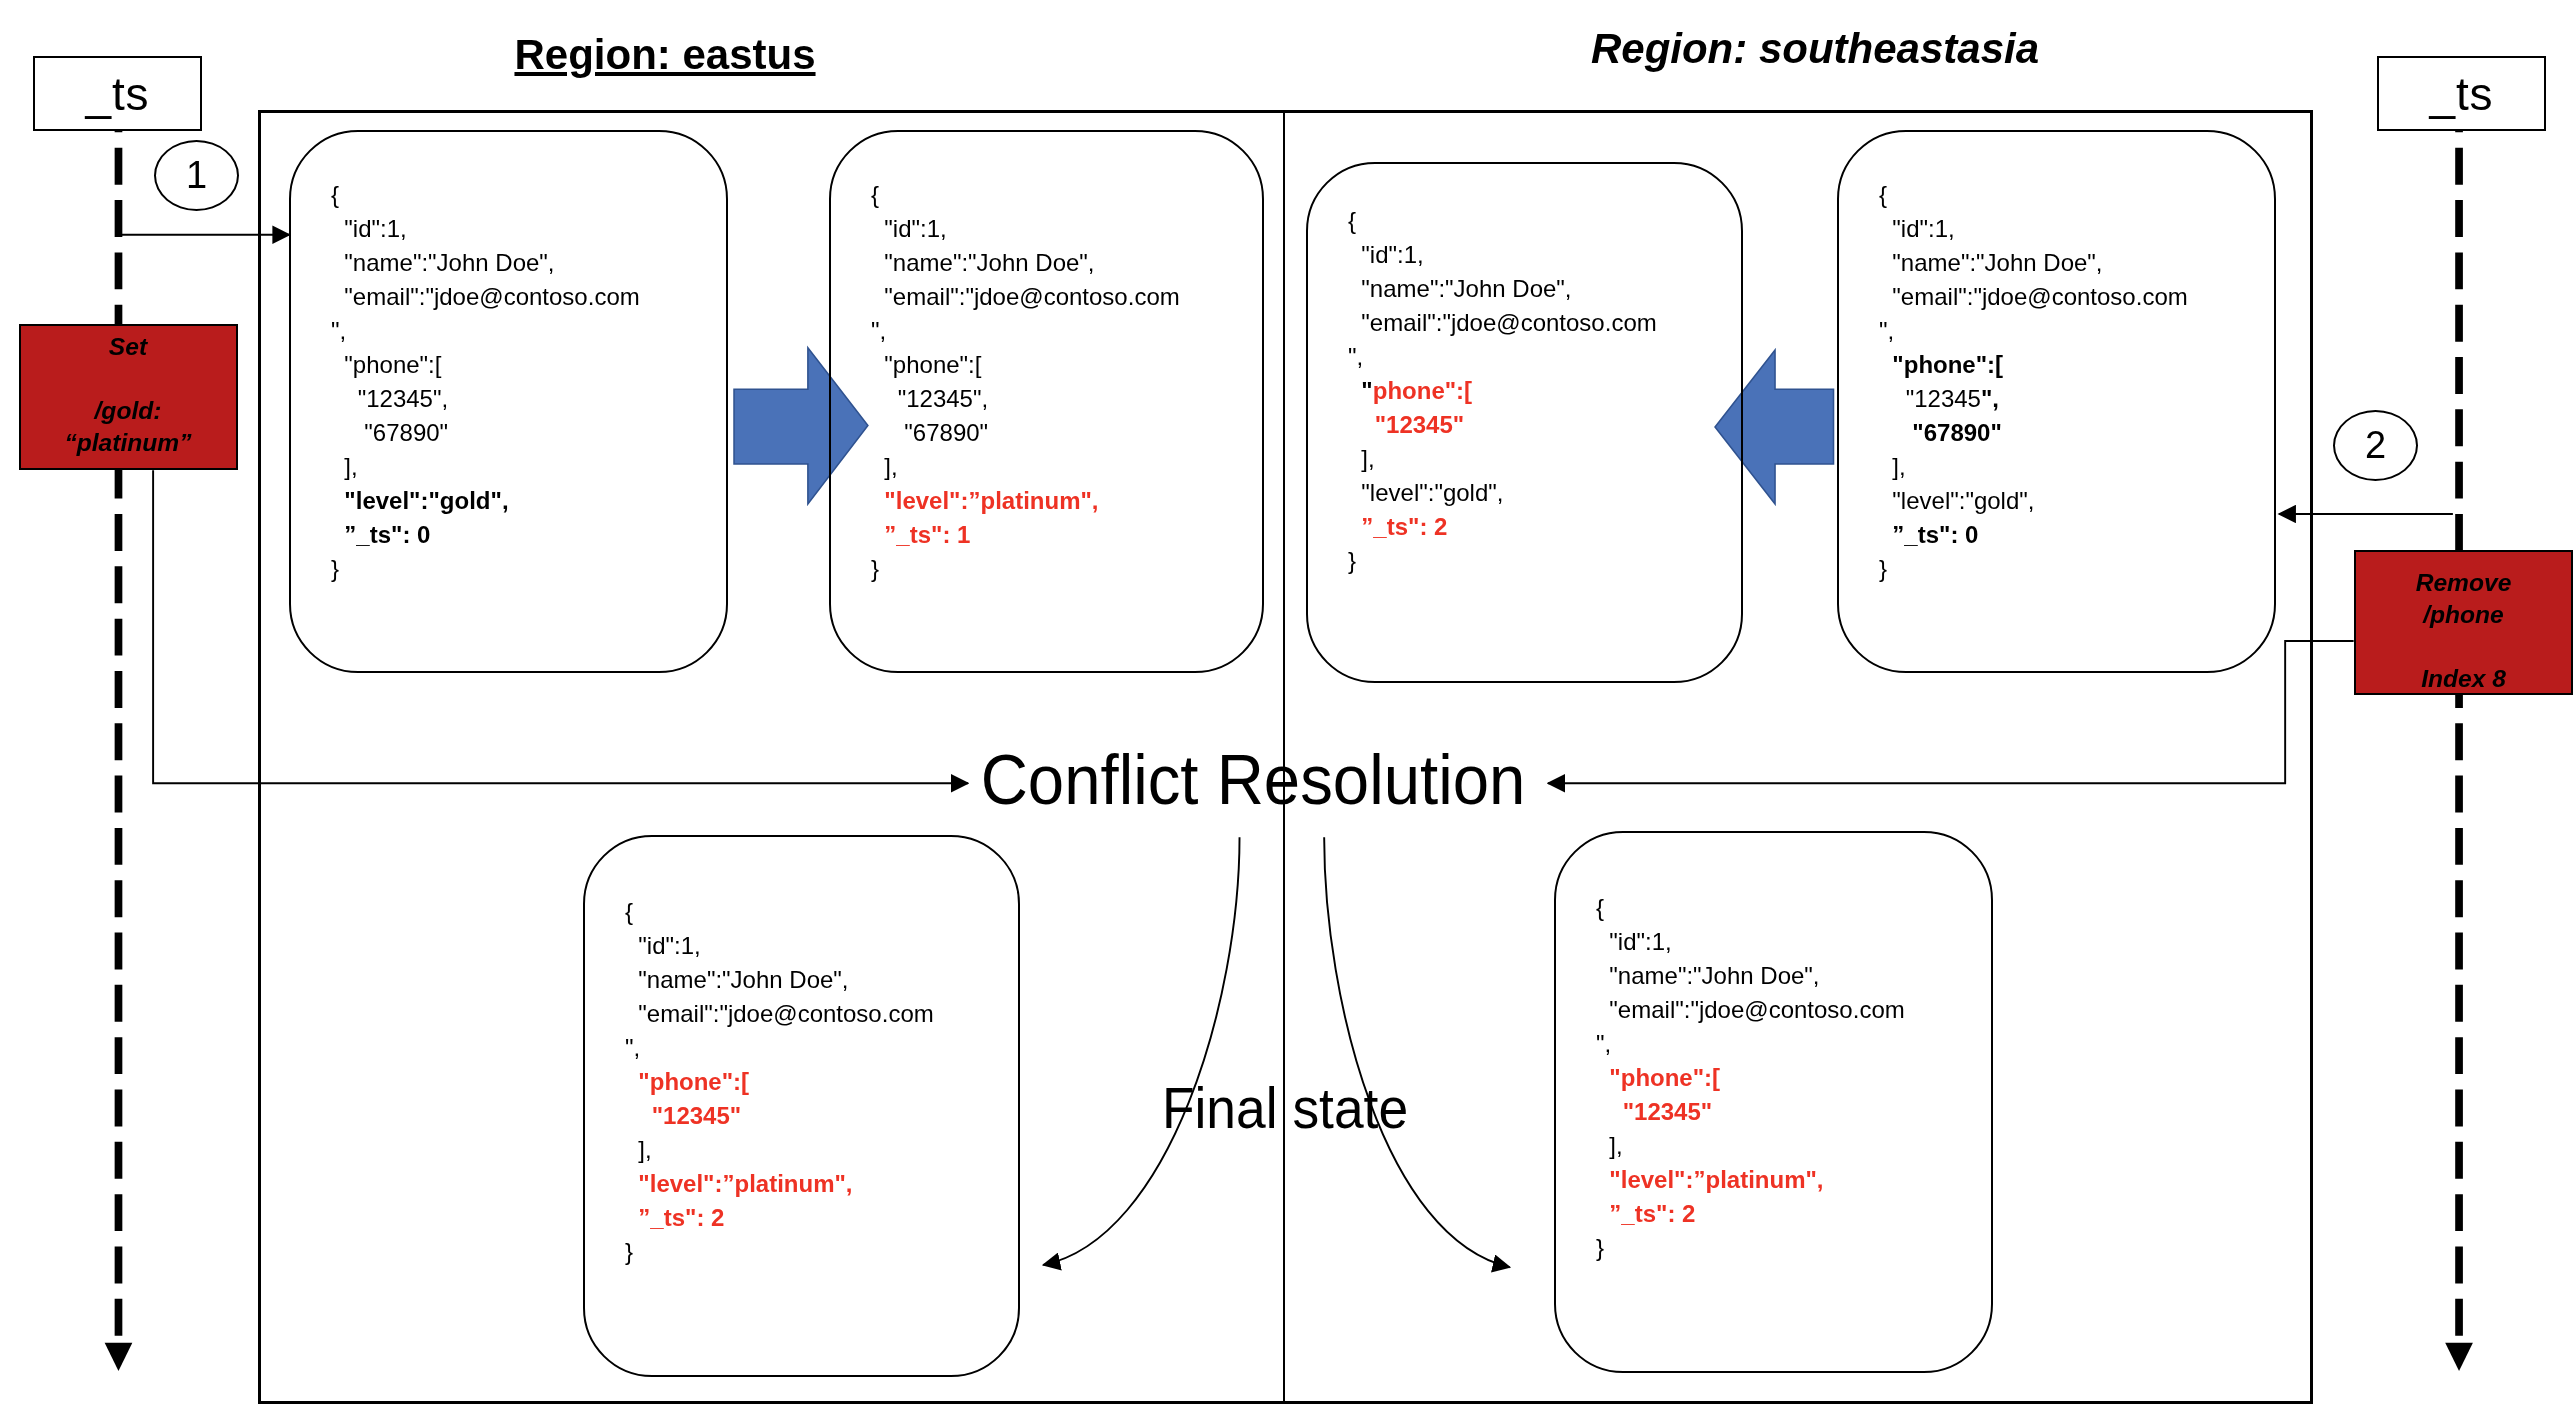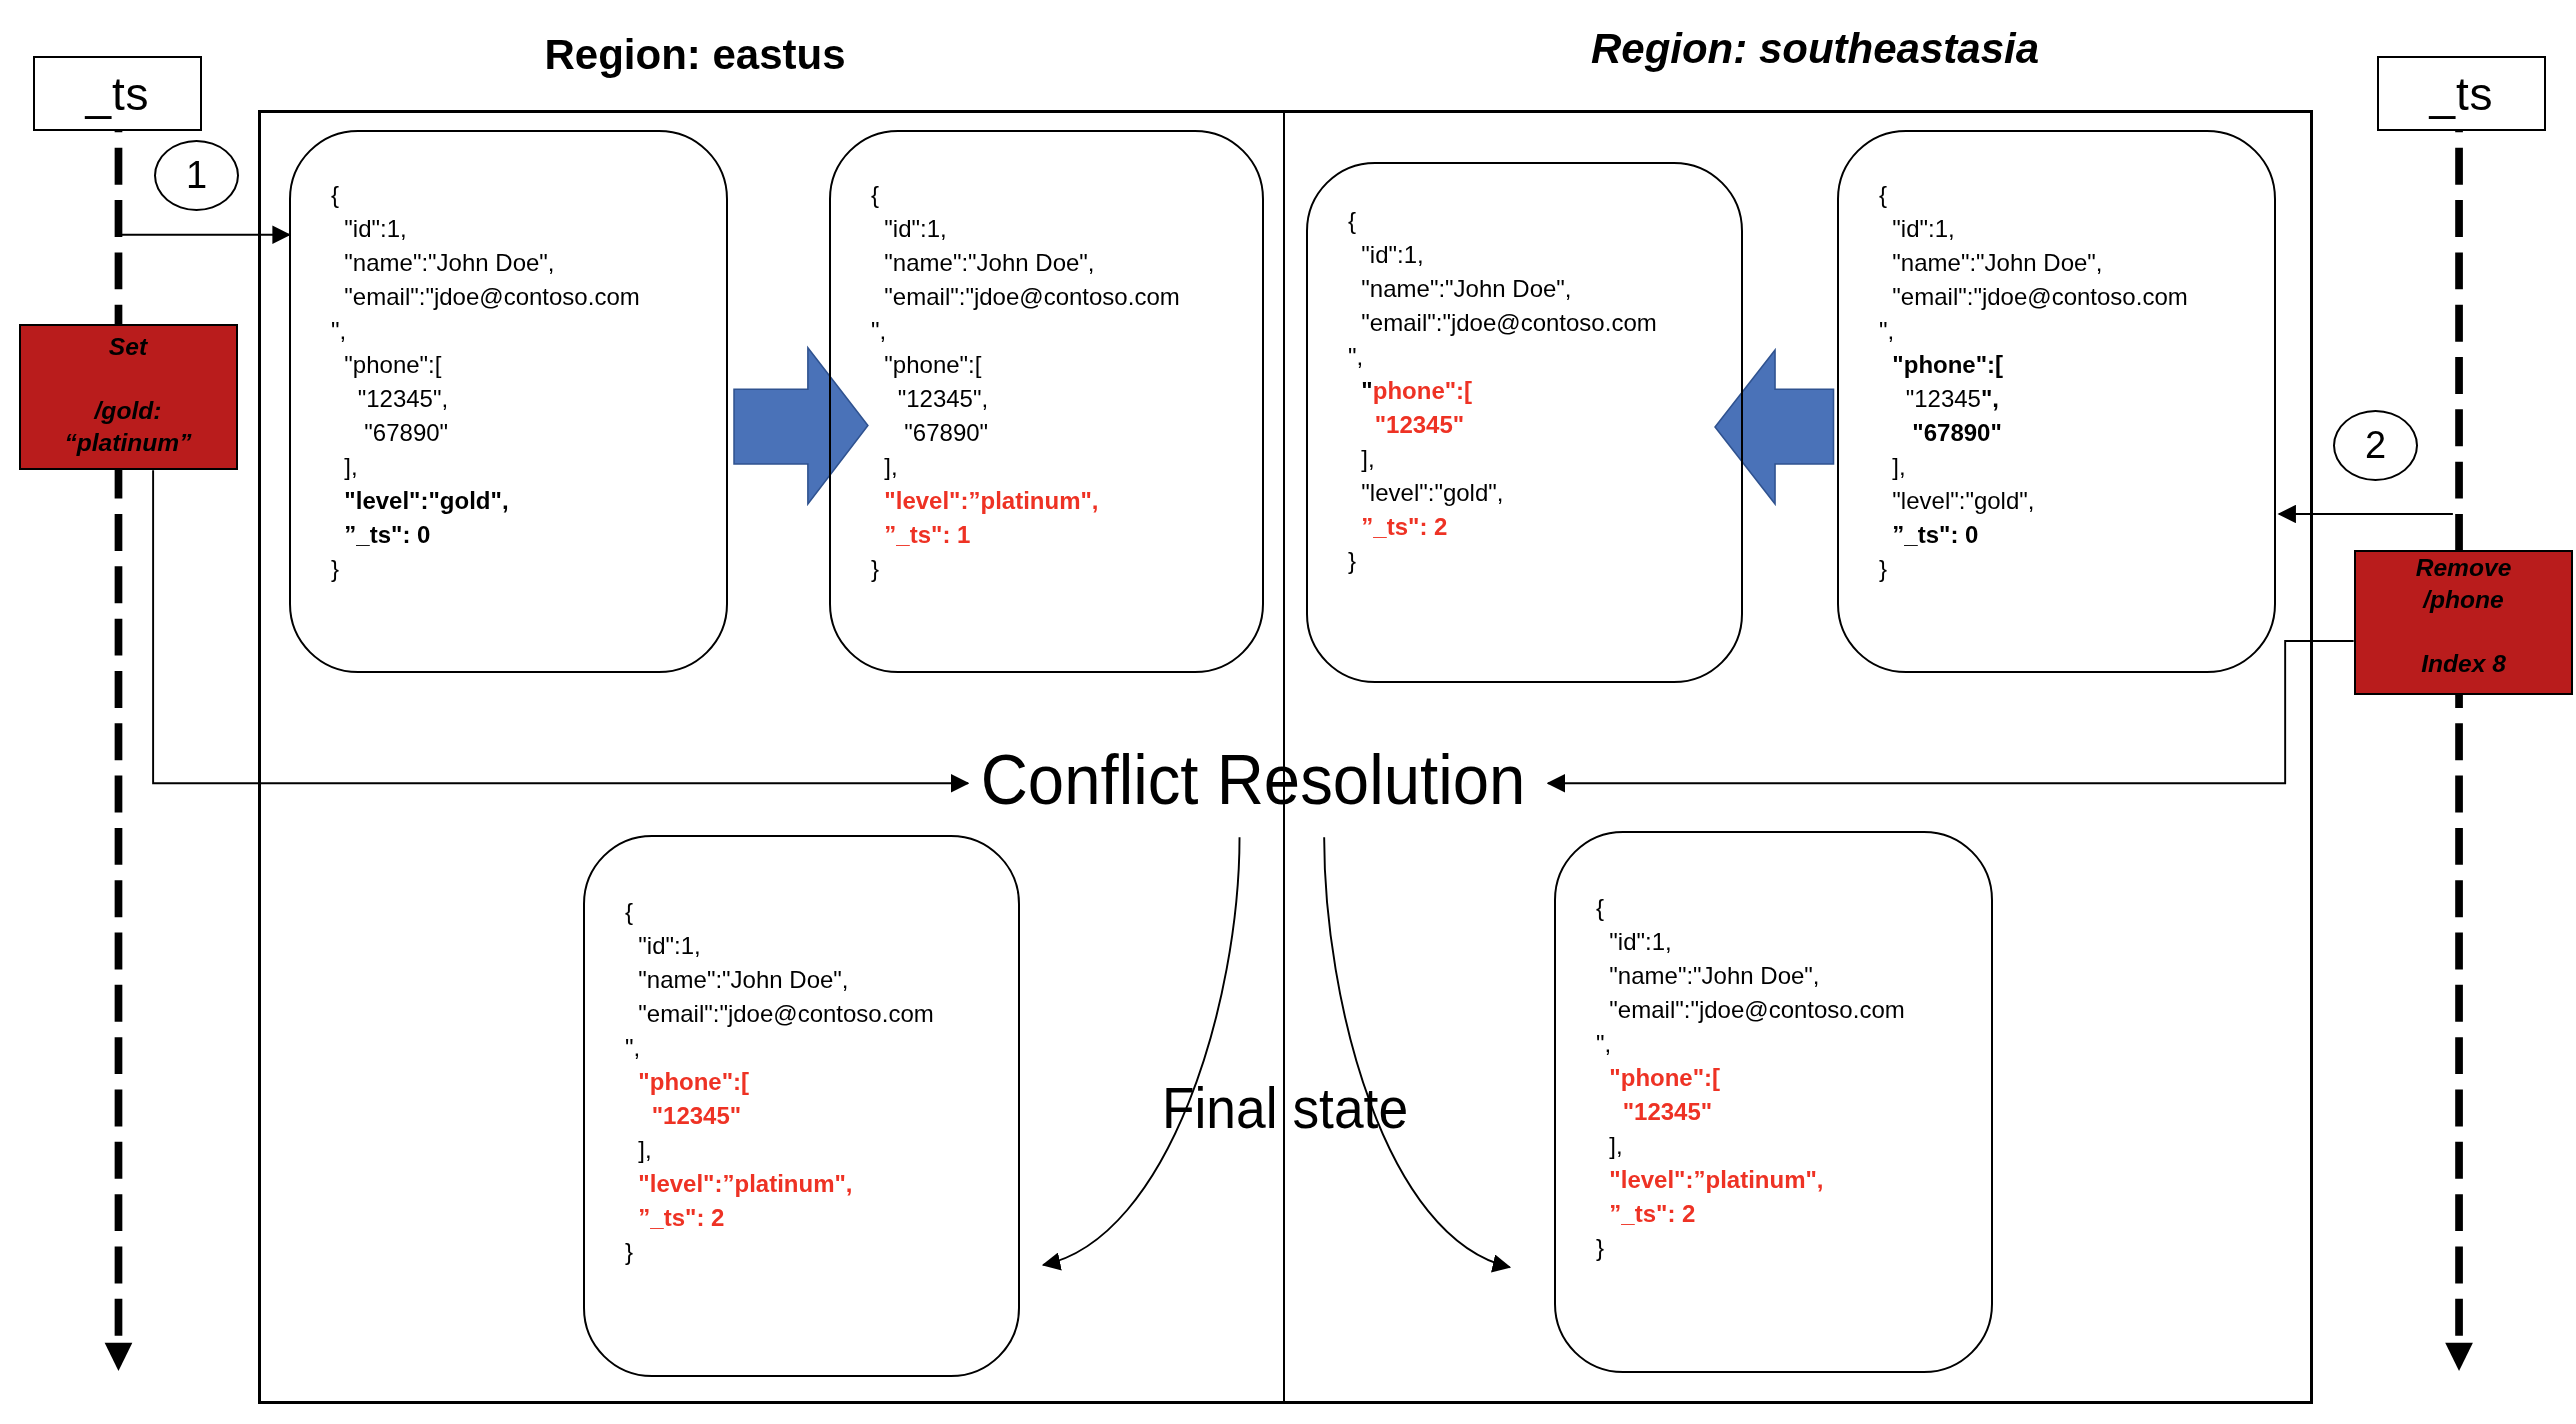--- a/index.html
+++ b/index.html
@@ -73,28 +73,28 @@
 <div class="circle" style="left:2333px;top:410px;width:85px;height:71px;">
   <span>2</span>
 </div>
 
 <div class="op-box" style="left:18.5px;top:324px;width:219px;height:146px;padding-top:4.6px;">
   <div>Set</div>
   <div style="height:32px;"></div>
   <div>/gold:</div>
   <div>“platinum”</div>
 </div>
-<div class="op-box" style="left:2354px;top:550px;width:219px;height:145px;padding-top:0;">
+<div class="op-box" style="left:2354px;top:550px;width:219px;height:145px;padding-top:15px;">
   <div>Remove</div>
   <div>/phone</div>
   <div style="height:32px;"></div>
   <div>Index 8</div>
 </div>
 
-<div class="region-title" style="left:695px;top:31px;">Region: eastus</div>
+<div class="region-title" style="left:665px;top:31px;text-decoration:underline;">Region: eastus</div>
 <div class="region-title" style="left:1815px;top:25px;font-style:italic;">Region: southeastasia</div>
 
 <div class="frame" style="left:258px;top:110px;width:2055px;height:1294px;"></div>
 <div class="divider" style="left:1283px;top:110px;height:1294px;"></div>
 
 <div class="doc" style="left:289px;top:130px;width:439px;height:543px;">
   <div class="code" style="top:46px;"><div class="line"><span>{</span></div><div class="line"><span>  "id":1,</span></div><div class="line"><span>  "name":"John Doe",</span></div><div class="line"><span>  "email":"jdoe@contoso.com</span></div><div class="line"><span>",</span></div><div class="line"><span>  "phone":[</span></div><div class="line"><span>    "12345",</span></div><div class="line"><span>     "67890"</span></div><div class="line"><span>  ],</span></div><div class="line"><span>  </span><span class="seg-b">"level":"gold",</span></div><div class="line"><span>  </span><span class="seg-b">”_ts": 0</span></div><div class="line"><span>}</span></div></div>
 </div>
 <div class="doc" style="left:829px;top:130px;width:435px;height:543px;">
   <div class="code" style="top:46px;"><div class="line"><span>{</span></div><div class="line"><span>  "id":1,</span></div><div class="line"><span>  "name":"John Doe",</span></div><div class="line"><span>  "email":"jdoe@contoso.com</span></div><div class="line"><span>",</span></div><div class="line"><span>  "phone":[</span></div><div class="line"><span>    "12345",</span></div><div class="line"><span>     "67890"</span></div><div class="line"><span>  ],</span></div><div class="line"><span>  </span><span class="seg-r" style="color: rgb(238, 50, 36);">"level":”platinum",</span></div><div class="line"><span>  </span><span class="seg-r" style="color: rgb(238, 50, 36);">”_ts": 1</span></div><div class="line"><span>}</span></div></div>

